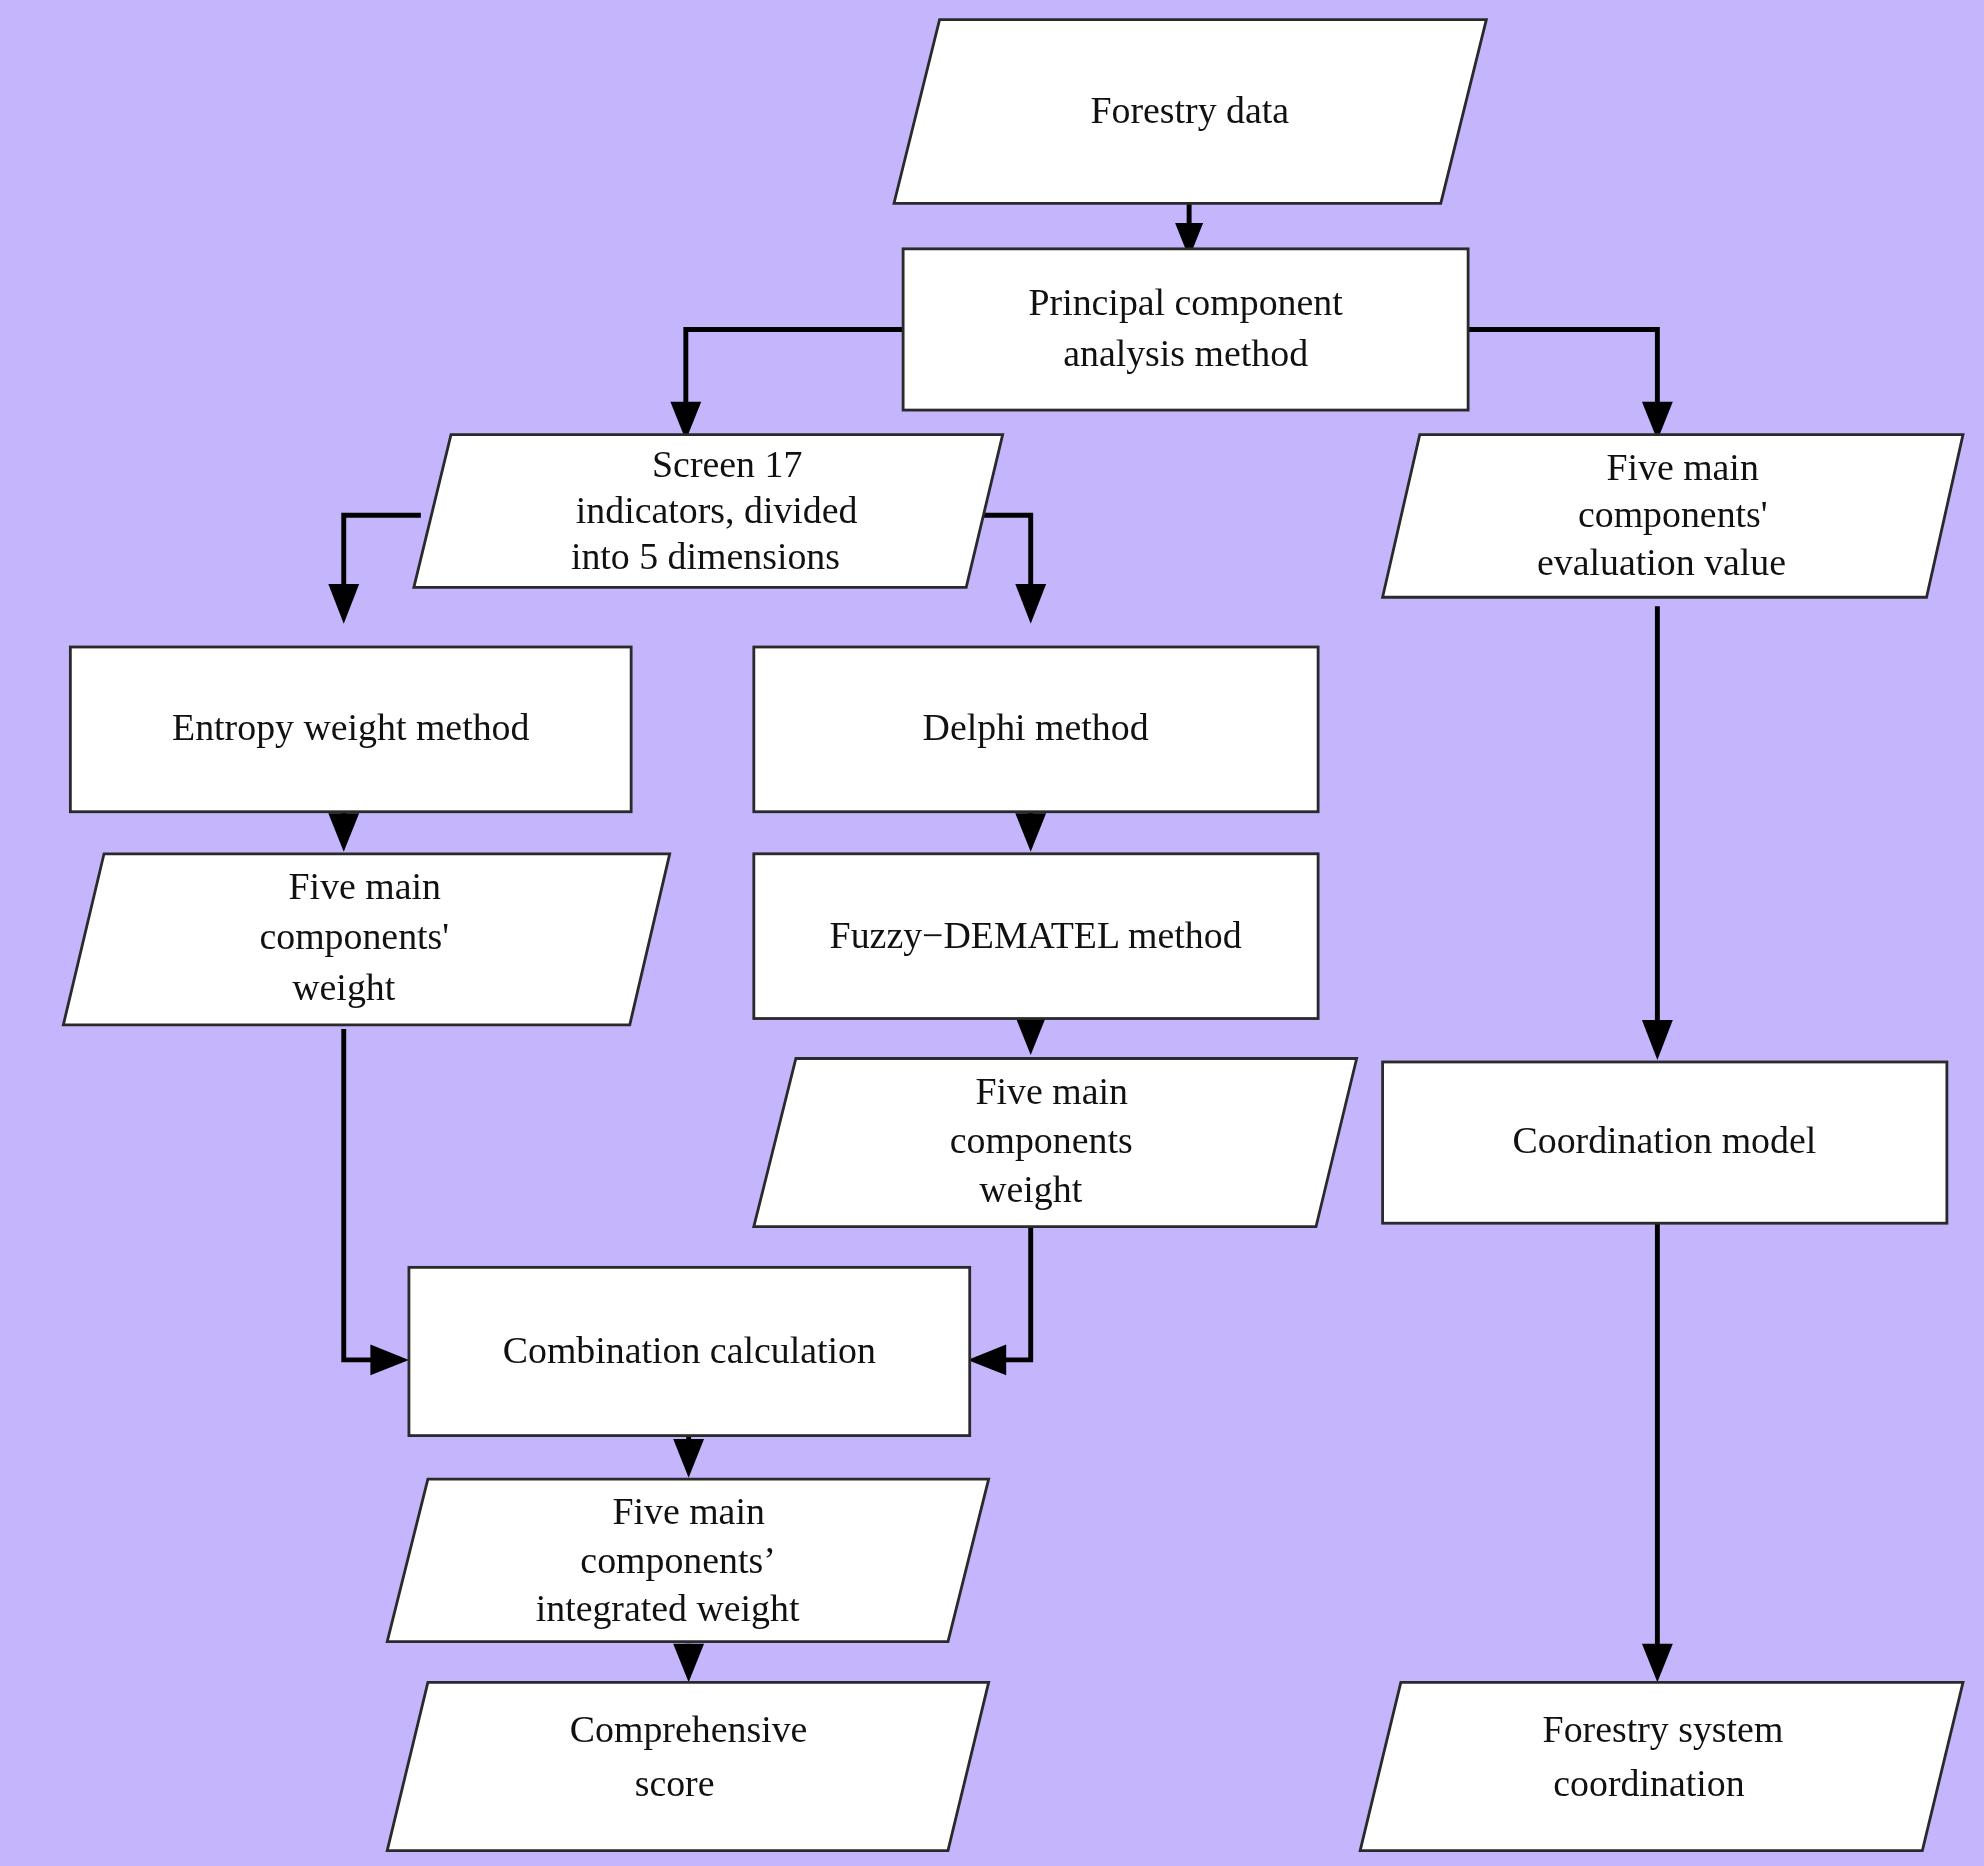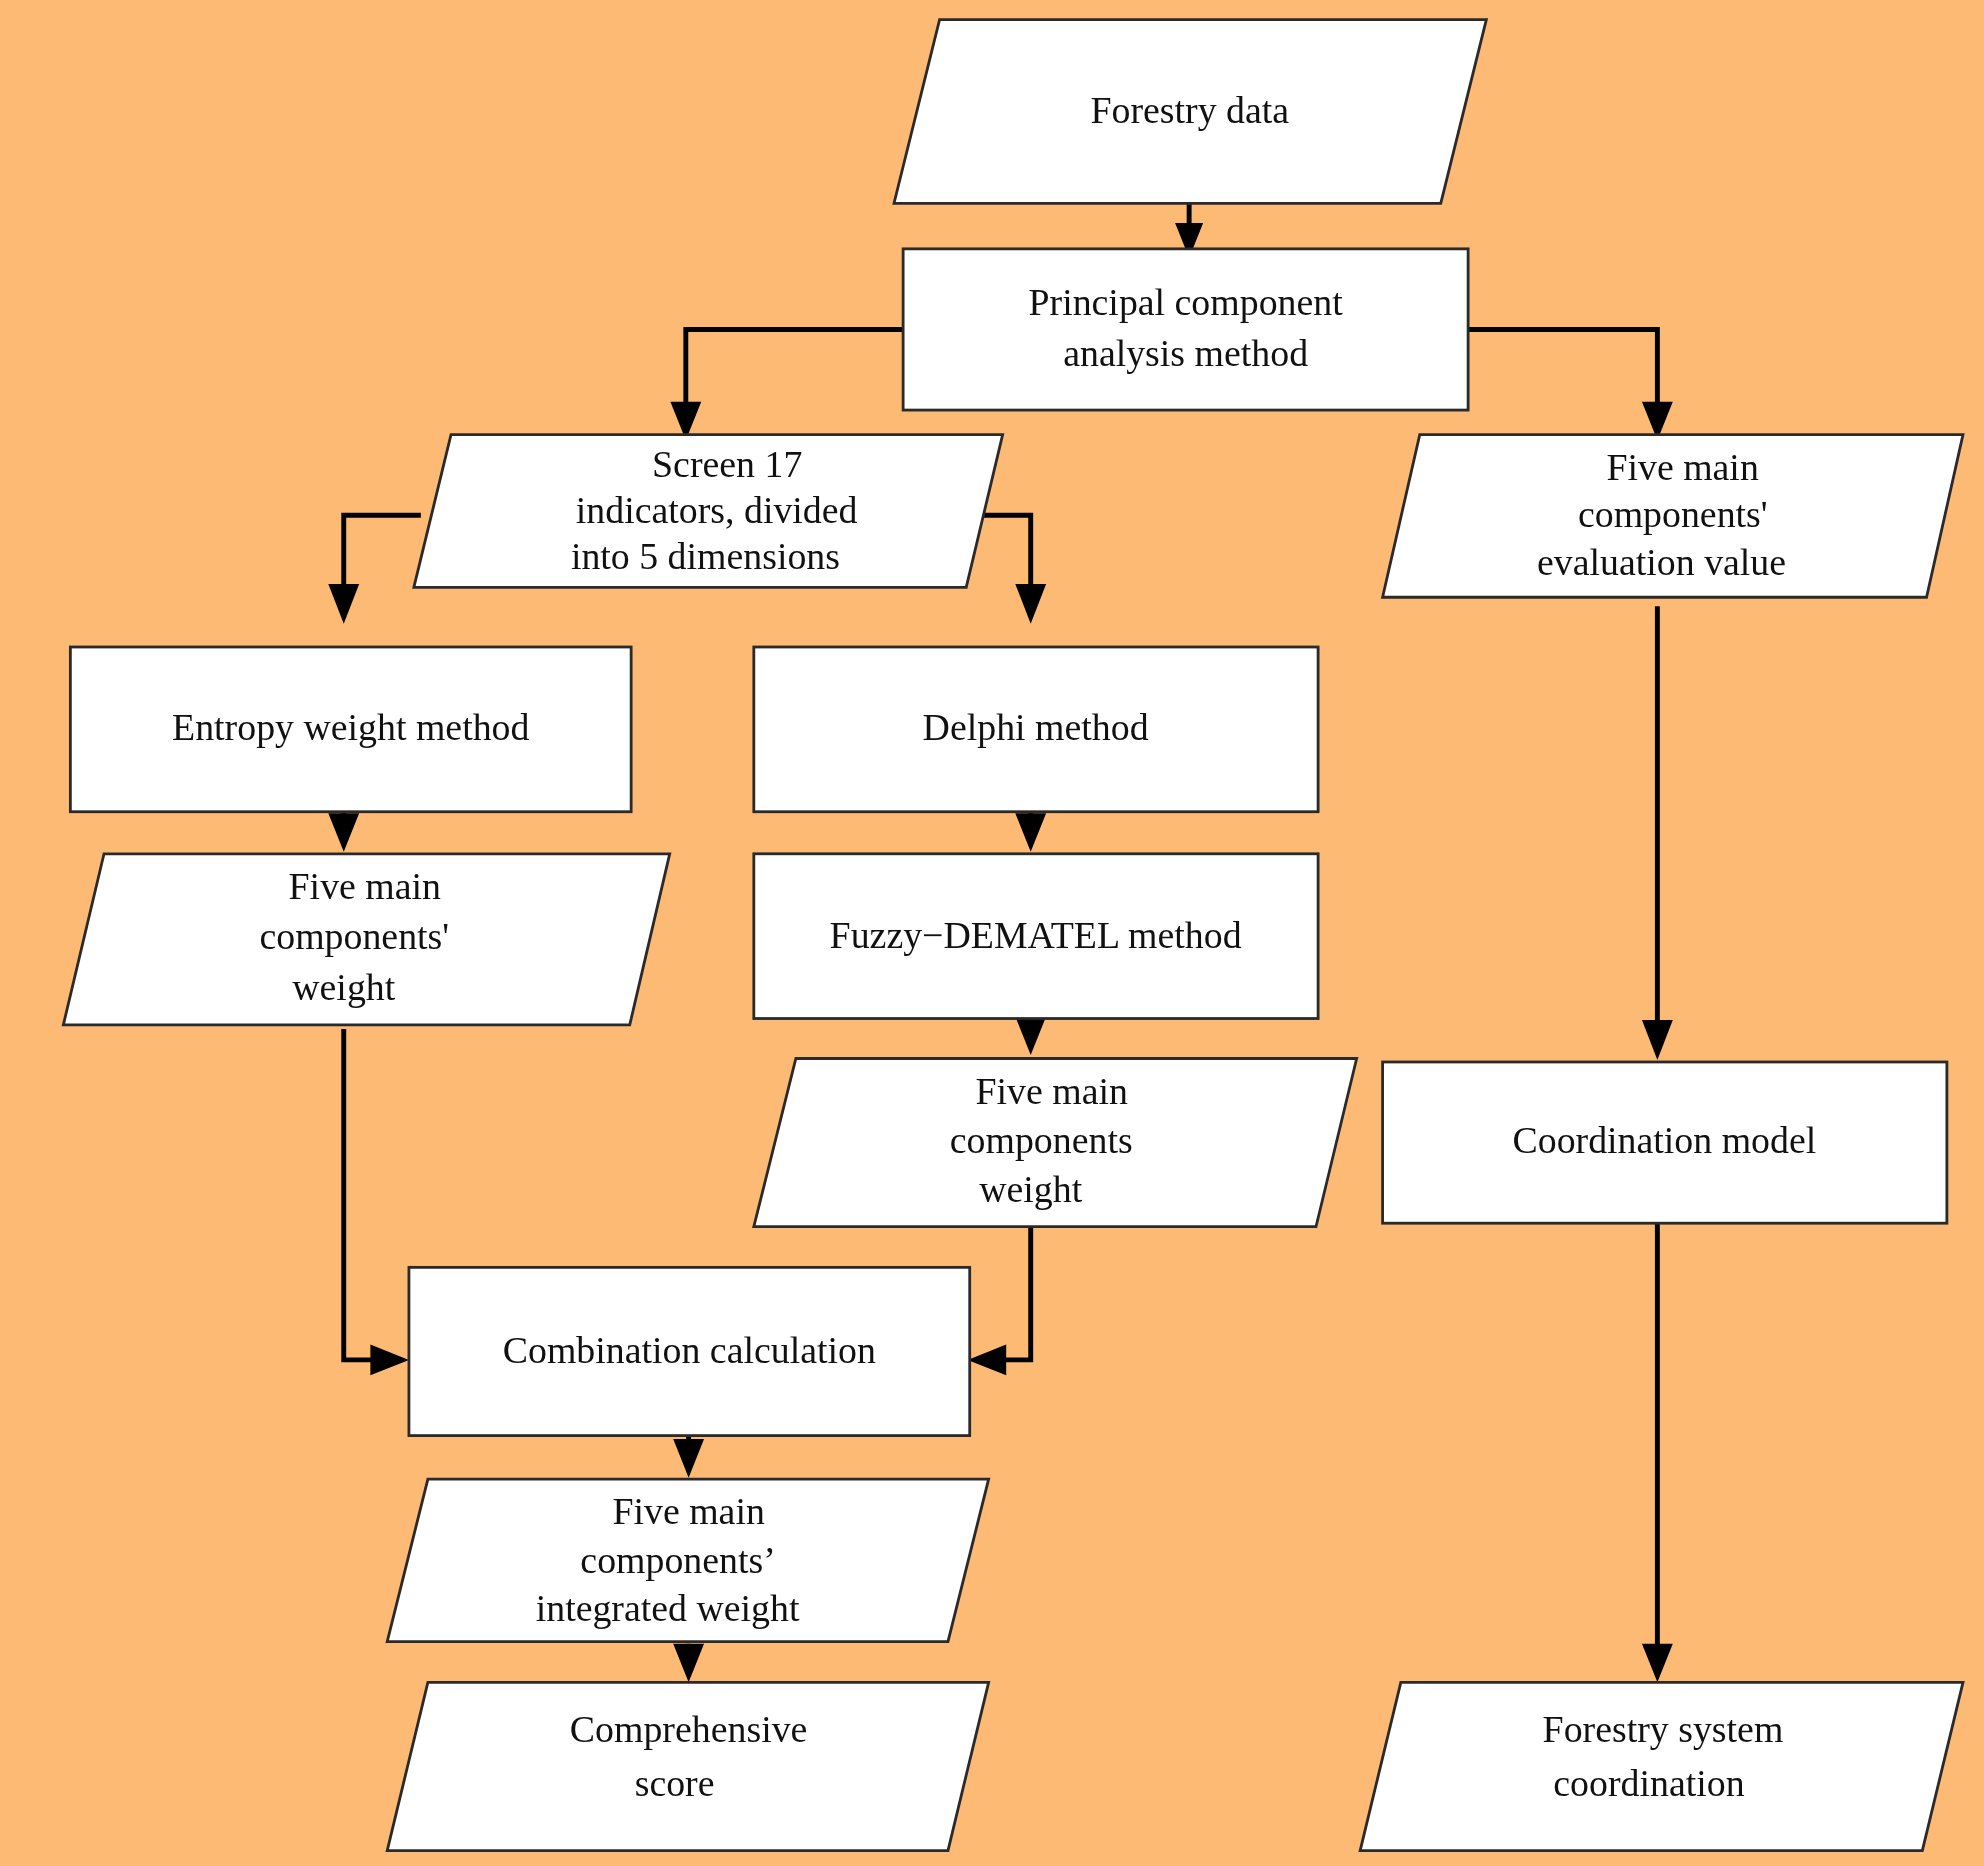--- a/index.html
+++ b/index.html
@@ -7,21 +7,21 @@
     padding: 0;
     background: #ffffff;
   }
   body {
     font-family: "Liberation Serif", "DejaVu Serif", serif;
   }
   #flowchart-root {
     position: relative;
     width: 1985px;
     height: 1866px;
-    background: #fdba74;
+    background: #c4b5fd;
     overflow: hidden;
   }
   svg#flow-svg {
     position: absolute;
     top: 0;
     left: 0;
     width: 1985px;
     height: 1866px;
     display: block;
   }

